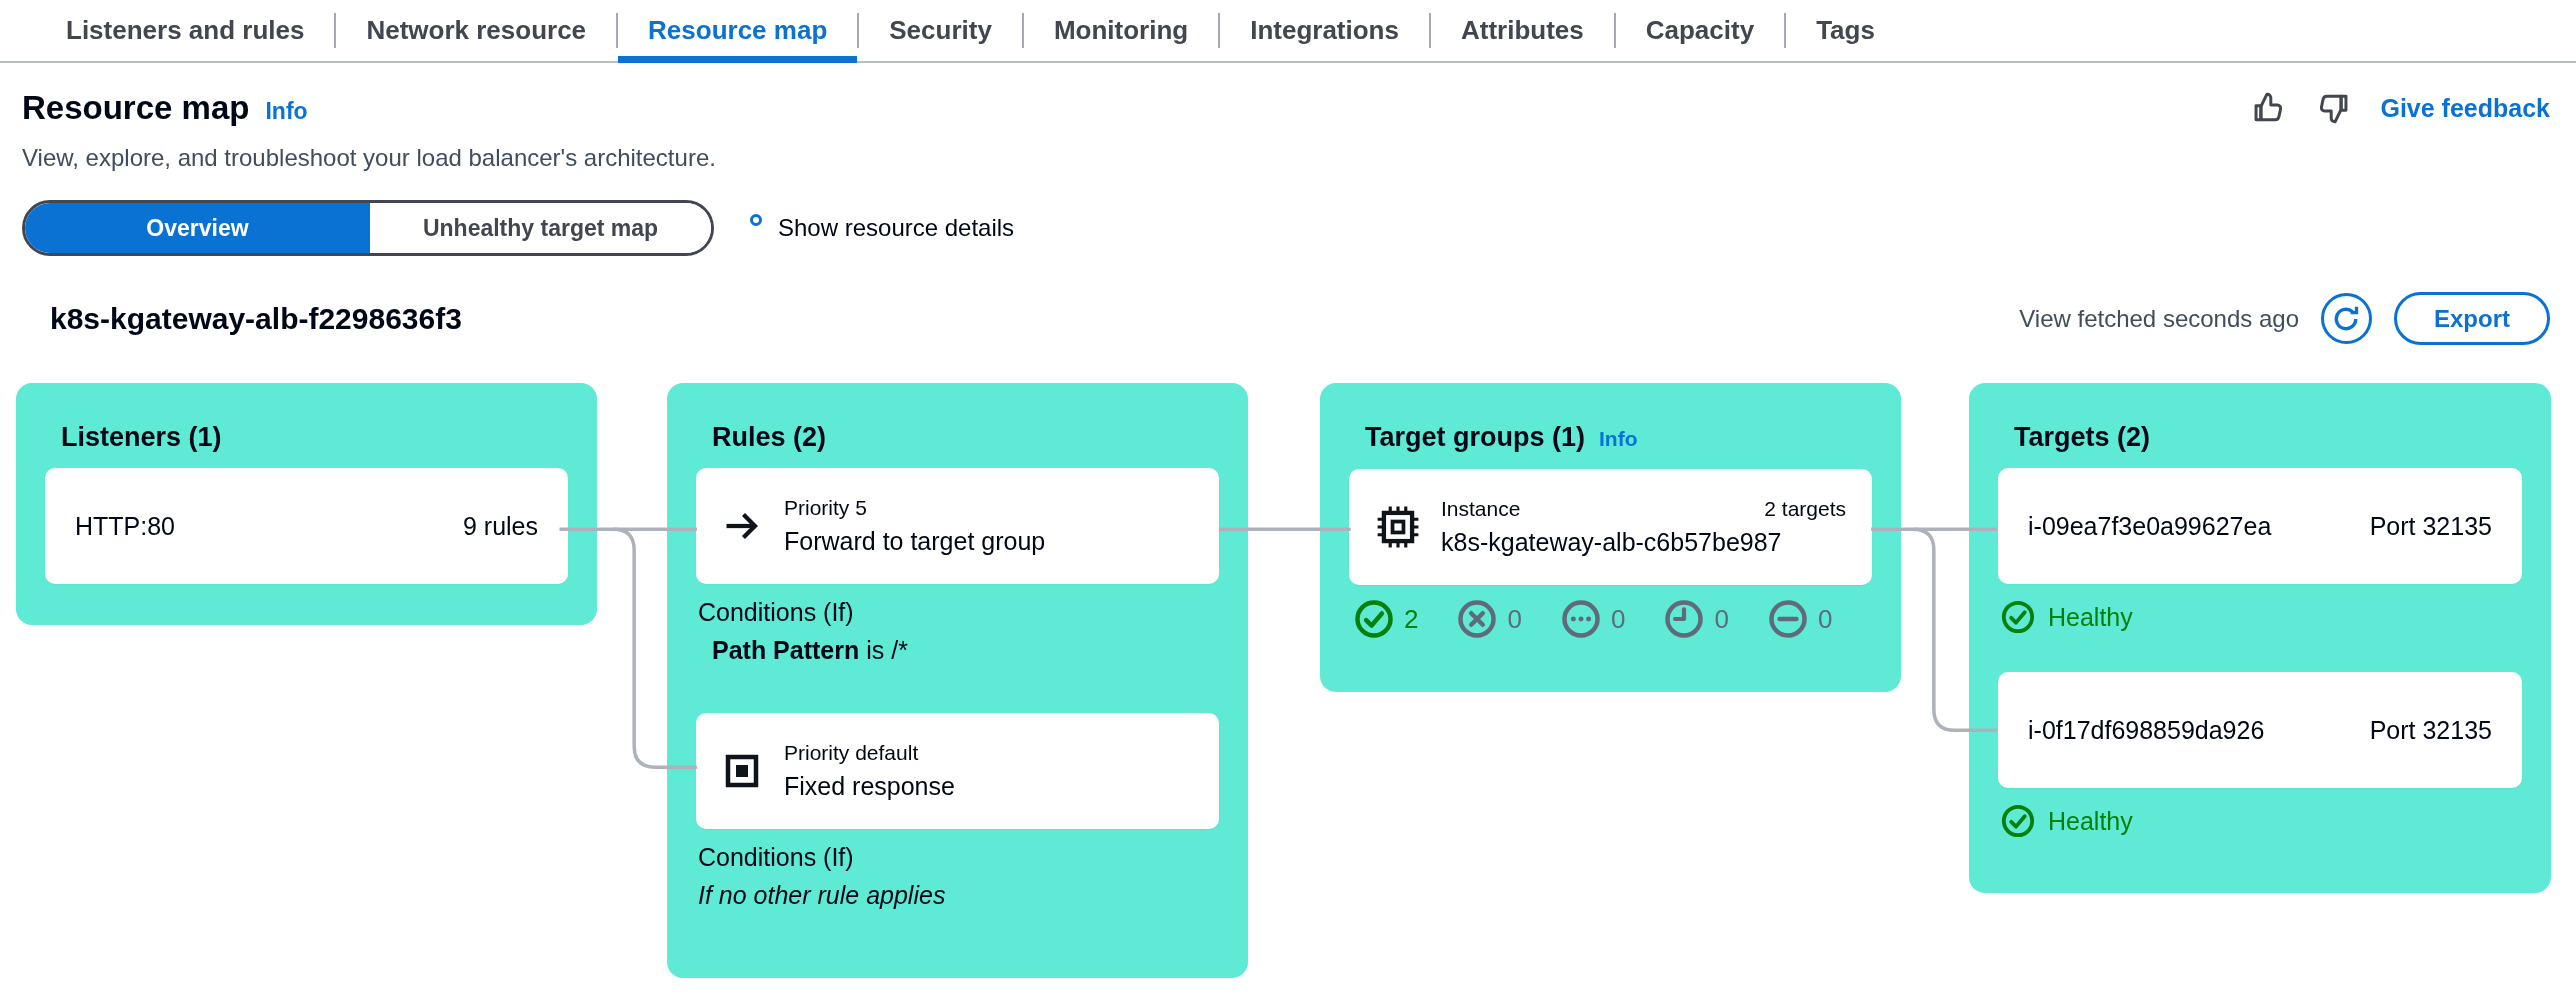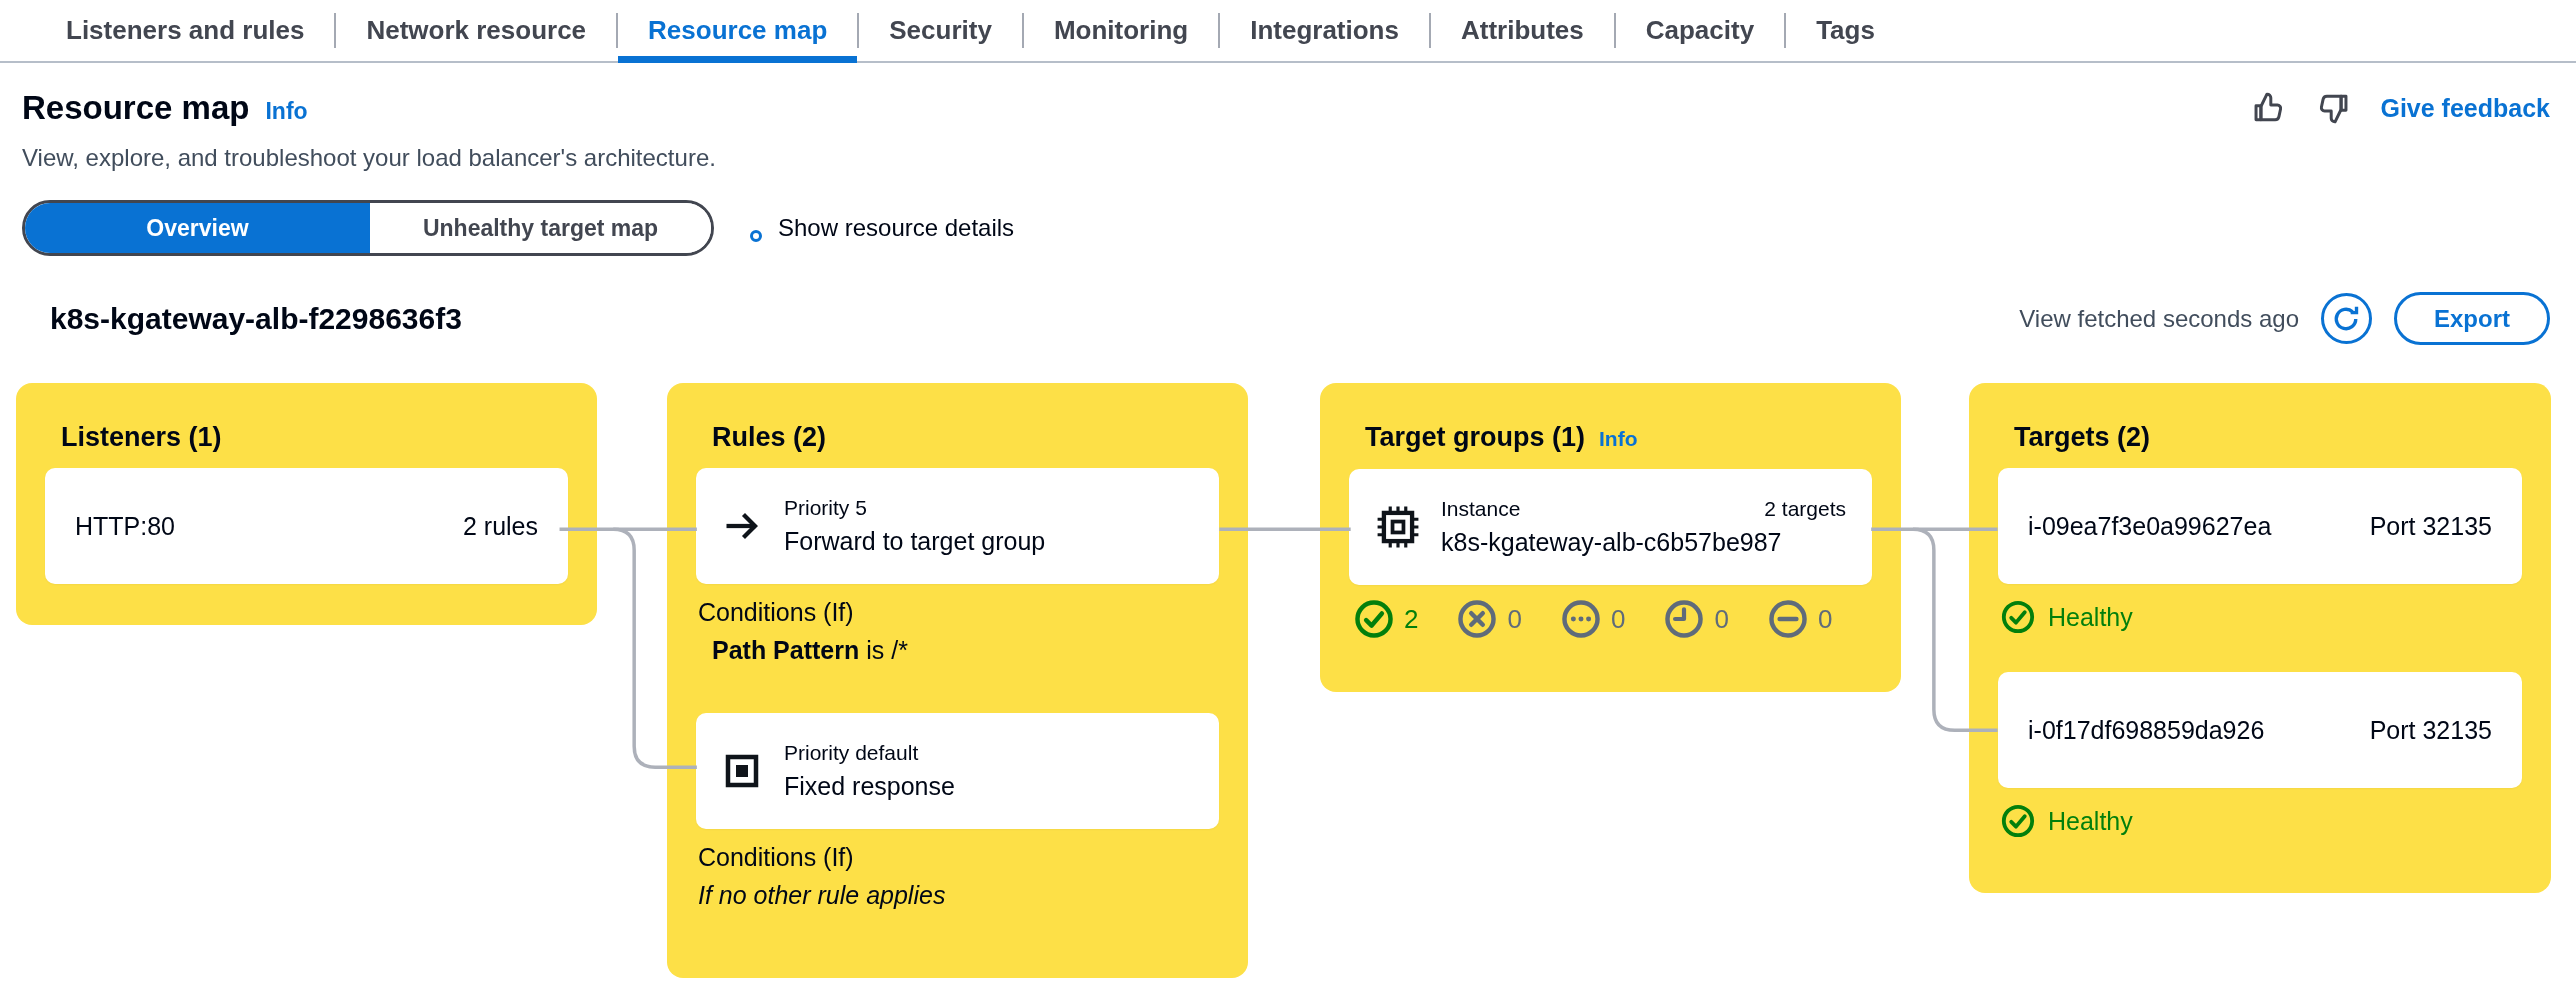--- a/index.html
+++ b/index.html
@@ -32,21 +32,21 @@
   .desc { margin-top:17px; font-size:24px; color:#414d5c; }
 
   
   .controls { display:flex; align-items:center; margin-top:28px; }
   .segmented { display:flex; border:3px solid #424650; border-radius:29px; overflow:hidden;
                height:56px; }
   .seg { display:flex; align-items:center; justify-content:center; font-size:23px; font-weight:700;
          color:#424650; background:#fff; cursor:pointer; }
   .seg.sel { background:#0972d3; color:#fff; }
   .seg-0 { width:345px; } .seg-1 { width:341px; }
-  .toggle-wrap { display:flex; align-items:flex-end; margin-left:36px; }
+  .toggle-wrap { display:flex; align-items:flex-start; margin-left:36px; }
   .toggle-ring { border:3px solid #0972d3; border-radius:17px; padding:3px; cursor:pointer; }
   .toggle { width:47px; height:29px; background:#0972d3; border-radius:15px; position:relative; }
   .knob { position:absolute; right:4px; top:4px; width:21px; height:21px; background:#fff;
           border-radius:50%; }
   .toggle-label { margin-left:16px; font-size:24px; color:#000716; }
 
   
   .map-head { display:flex; justify-content:space-between; align-items:center;
               padding:36px 26px 0 22px;margin-left:28px; }
   .h2 { font-size:30px; font-weight:700; color:#000716; }
@@ -55,21 +55,21 @@
   .refresh-btn { width:51px; height:51px; border:3px solid #0972d3; border-radius:50%;
                  display:flex; align-items:center; justify-content:center; color:#0972d3;
                  cursor:pointer; background:#fff; }
   .refresh-btn svg { width:30px; height:30px; }
   .export-btn { height:53px; border:3px solid #0972d3; border-radius:27px; padding:0 37px;
                 display:flex; align-items:center; font-size:24px; font-weight:700; color:#0972d3;
                 cursor:pointer; background:#fff; }
 
   
   .map { position:absolute; left:0; top:383px; width:2576px; height:618px; }
-  .card { position:absolute; top:0; background:#fde047; border-radius:16px; padding:0 29px; }
+  .card { position:absolute; top:0; background:#5eead4; border-radius:16px; padding:0 29px; }
   .card-listeners { left:16px;  width:581px; height:242px; }
   .card-rules     { left:667px; width:581px; height:595px; }
   .card-tg        { left:1320px;width:581px; height:309px; }
   .card-targets   { left:1969px;width:582px; height:510px; }
   .card-title { margin:38px 0 14px 16px; font-size:27px; font-weight:700; color:#000716;
                 line-height:33px; display:flex; align-items:baseline; gap:14px; }
   .card-title .info-link { font-size:21px; }
 
   .node { background:#fff; border-radius:10px; height:116px; box-shadow:0 1px 2px rgba(0,8,22,.04); }
   .node.row { display:flex; align-items:center; justify-content:space-between; padding:0 30px;
@@ -181,21 +181,21 @@
     </div>
   </div>
 </div>
 
 <div class="map">
 
   <div class="card card-listeners">
     <div class="card-title">Listeners (1)</div>
     <div class="node row">
       <span>HTTP:80</span>
-      <span>2 rules</span>
+      <span>9 rules</span>
     </div>
   </div>
 
   <div class="card card-rules">
     <div class="card-title">Rules (2)</div>
     <div class="node rule-node">
       <svg class="rule-icon" viewBox="0 0 16 16" fill="none" stroke="currentColor" stroke-width="1.7">
         <path d="M1.8 8h11.2"></path>
           <path d="M8.6 3.4 13.2 8l-4.6 4.6"></path>
       </svg>

